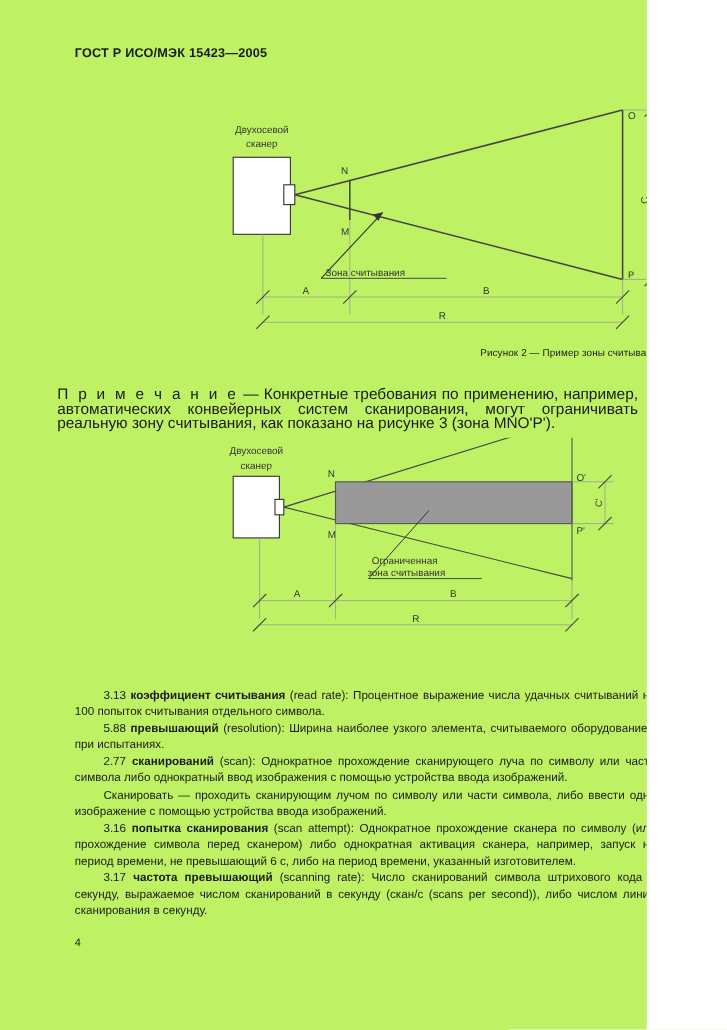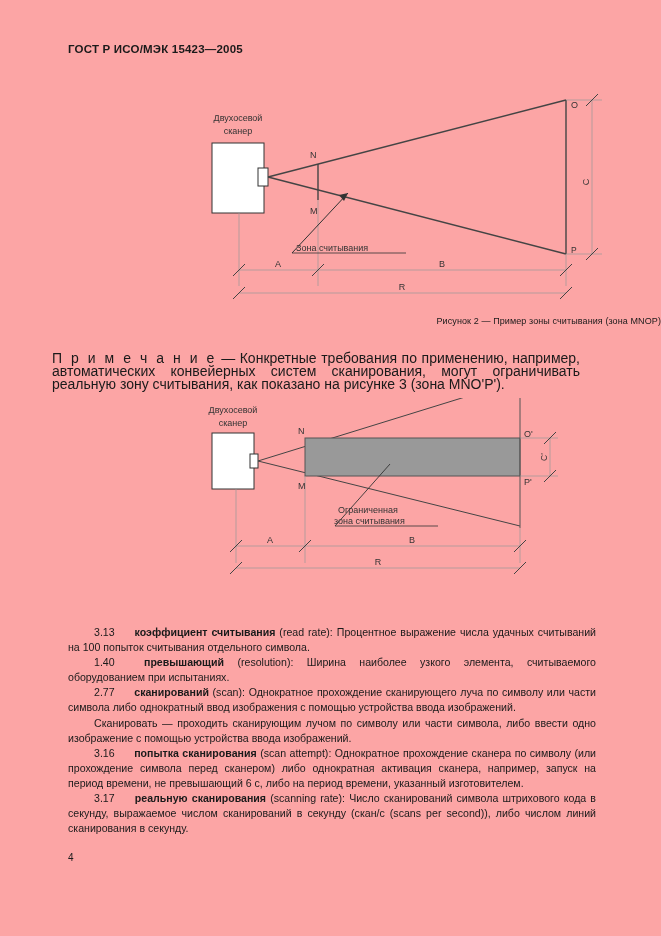--- a/index.html
+++ b/index.html
@@ -6,23 +6,23 @@
     margin: 0;
     padding: 0;
     background: #ffffff;
   }
   body {
     font-family: "Liberation Sans", sans-serif;
     color: #1a1a1a;
   }
   #page {
     position: relative;
-    width: 661px;
+    width: 588px;
     height: 936px;
-    background: #fca5a5;
+    background: #bef264;
     overflow: hidden;
   }
   .std-header {
     position: absolute;
     left: 68px;
     top: 43px;
     font-size: 11.5px;
     font-weight: bold;
     letter-spacing: 0.2px;
     white-space: nowrap;
@@ -61,21 +61,20 @@
     line-height: 15.1px;
     text-align: justify;
     text-justify: inter-word;
   }
   .defs p {
     margin: 0;
     text-indent: 26px;
   }
   .term {
     font-weight: bold;
-    margin-left: 16px;
   }
   .page-num {
     position: absolute;
     left: 68px;
     top: 852px;
     font-size: 10px;
   }
   svg { display: block; }
   text.dlabel {
     font-family: "Liberation Sans", sans-serif;
@@ -211,21 +210,21 @@
   <div class="defs">
 
     <p>
       <span>3.13</span>
       <span class="term">коэффициент считывания</span>
       <span>(read rate):</span>
       <span>Процентное выражение числа удачных считываний на 100 попыток считывания отдельного символа.</span>
     </p>
 
     <p>
-      <span>1.40</span>
+      <span>5.88</span>
       <span class="term">превышающий</span>
       <span>(resolution):</span>
       <span>Ширина наиболее узкого элемента, считываемого оборудованием при испытаниях.</span>
     </p>
 
     <p>
       <span>2.77</span>
       <span class="term">сканирований</span>
       <span>(scan):</span>
       <span>Однократное прохождение сканирующего луча по символу или части символа либо однократный ввод изображения с помощью устройства ввода изображений.</span>
@@ -237,21 +236,21 @@
 
     <p>
       <span>3.16</span>
       <span class="term">попытка сканирования</span>
       <span>(scan attempt):</span>
       <span>Однократное прохождение сканера по символу (или прохождение символа перед сканером) либо однократная активация сканера, например, запуск на период времени, не превышающий 6 с, либо на период времени, указанный изготовителем.</span>
     </p>
 
     <p>
       <span>3.17</span>
-      <span class="term">реальную сканирования</span>
+      <span class="term">частота превышающий</span>
       <span>(scanning rate):</span>
       <span>Число сканирований символа штрихового кода в секунду, выражаемое числом сканирований в секунду (скан/с (scans per second)), либо числом линий сканирования в секунду.</span>
     </p>
 
 
   </div>
 
   <div class="page-num">4</div>
 
 </div>

